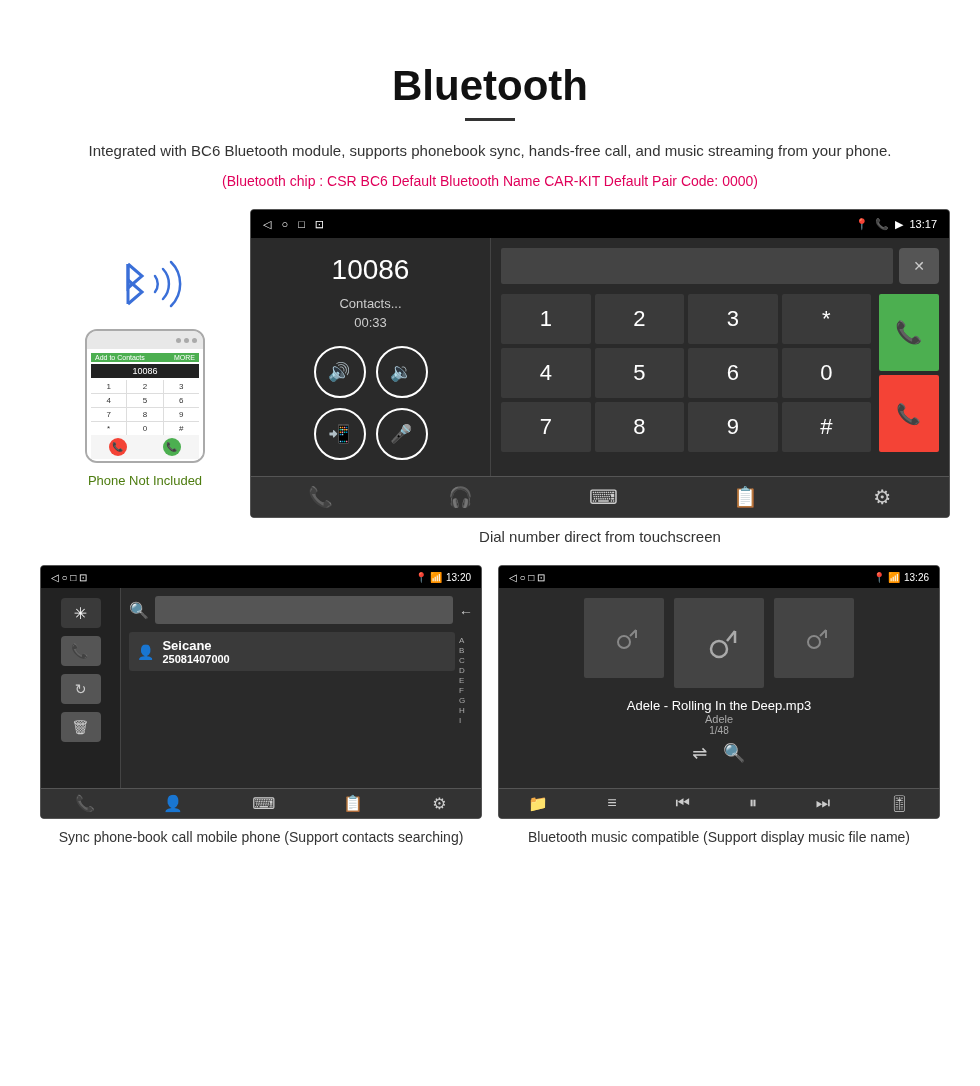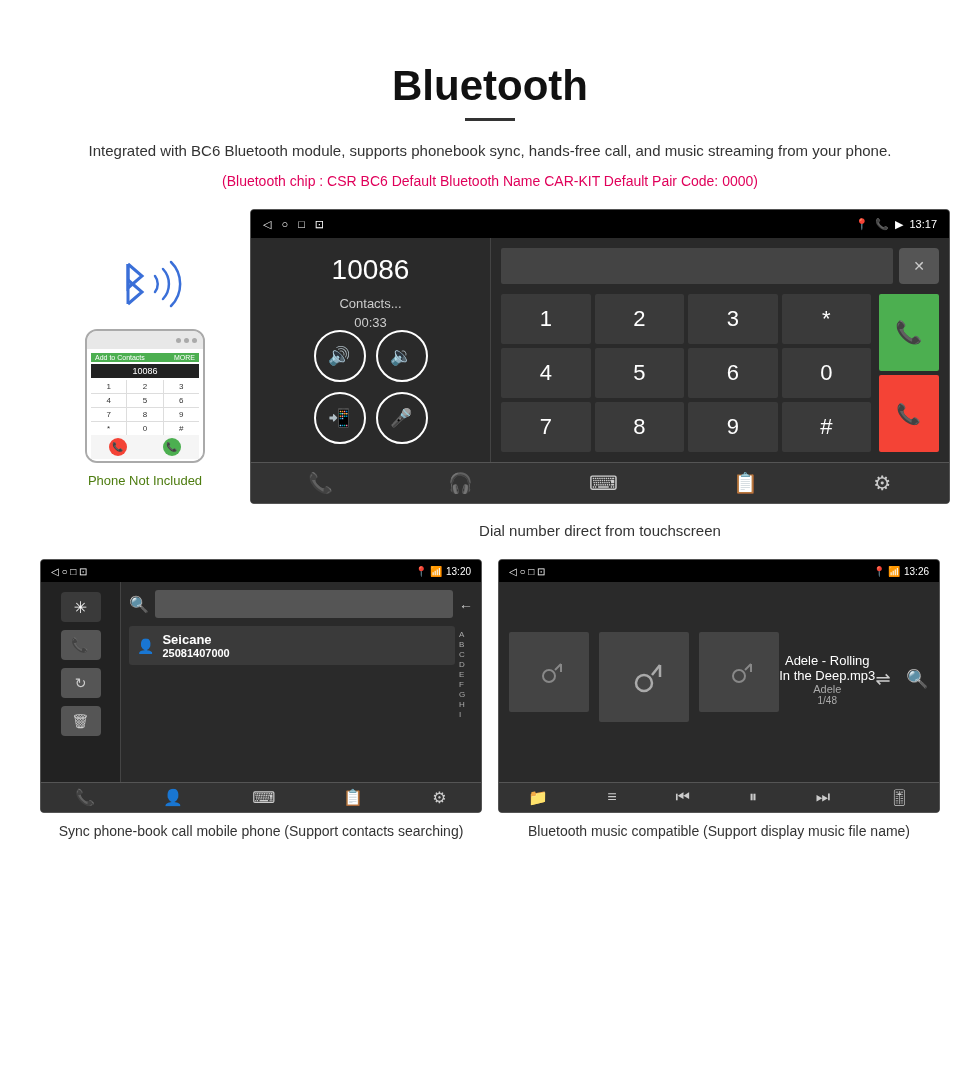--- a/index.html
+++ b/index.html
@@ -196,20 +196,21 @@
     }
 
     .dial-status {
       color: #ccc;
       font-size: 13px;
       margin-bottom: 4px;
     }
     .dial-timer {
       color: #ccc;
       font-size: 13px;
+      margin-bottom: 16px;
     }
 
     .dial-controls {
       display: grid;
       grid-template-columns: repeat(2, 1fr);
       gap: 10px;
     }
     .dial-ctrl-btn {
       width: 52px; height: 52px;
       border-radius: 50%;
@@ -314,21 +315,21 @@
     }
     .nav-icon {
       color: #ccc;
       font-size: 20px;
       text-align: center;
     }
 
     .dial-caption {
       font-size: 15px;
       color: #333;
-      margin-top: 18px;
+      margin-top: 10px;
       text-align: center;
     }
 
     
     .bottom-screenshots {
       display: flex;
       gap: 16px;
       margin-top: 20px;
     }
     .screenshot-block {
@@ -453,21 +454,21 @@
       background: #1a1a1a;
       border-radius: 4px;
       overflow: hidden;
       border: 1px solid #555;
     }
     .music-content {
       background: #2a2a2a;
       padding: 10px;
       min-height: 200px;
       display: flex;
-      flex-direction: row;
+      flex-direction: column;
       align-items: center;
     }
     .music-album-row {
       display: flex;
       gap: 10px;
       justify-content: center;
       margin-bottom: 10px;
     }
     .music-album-art {
       width: 80px; height: 80px;

